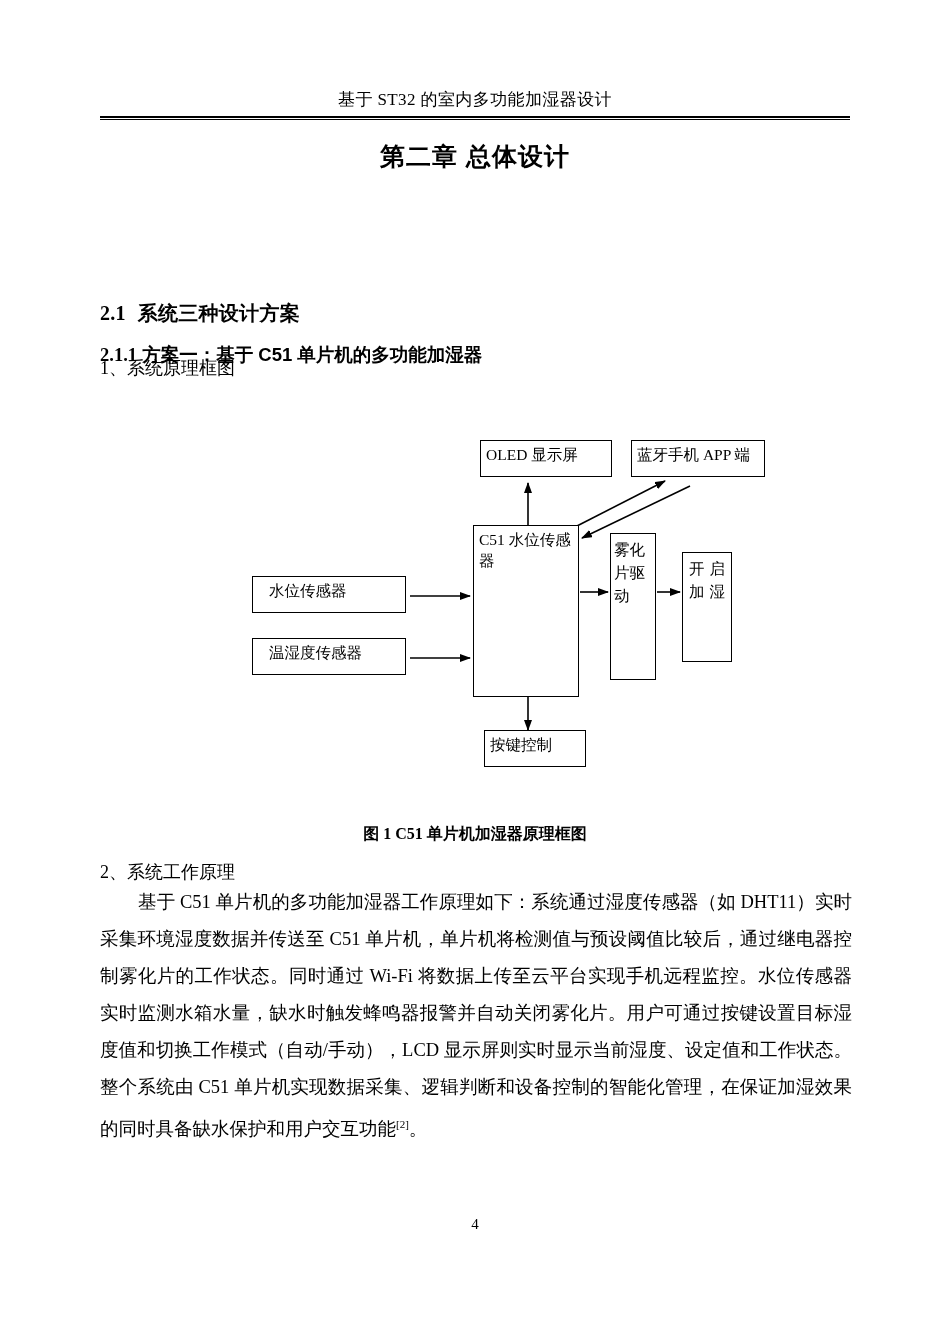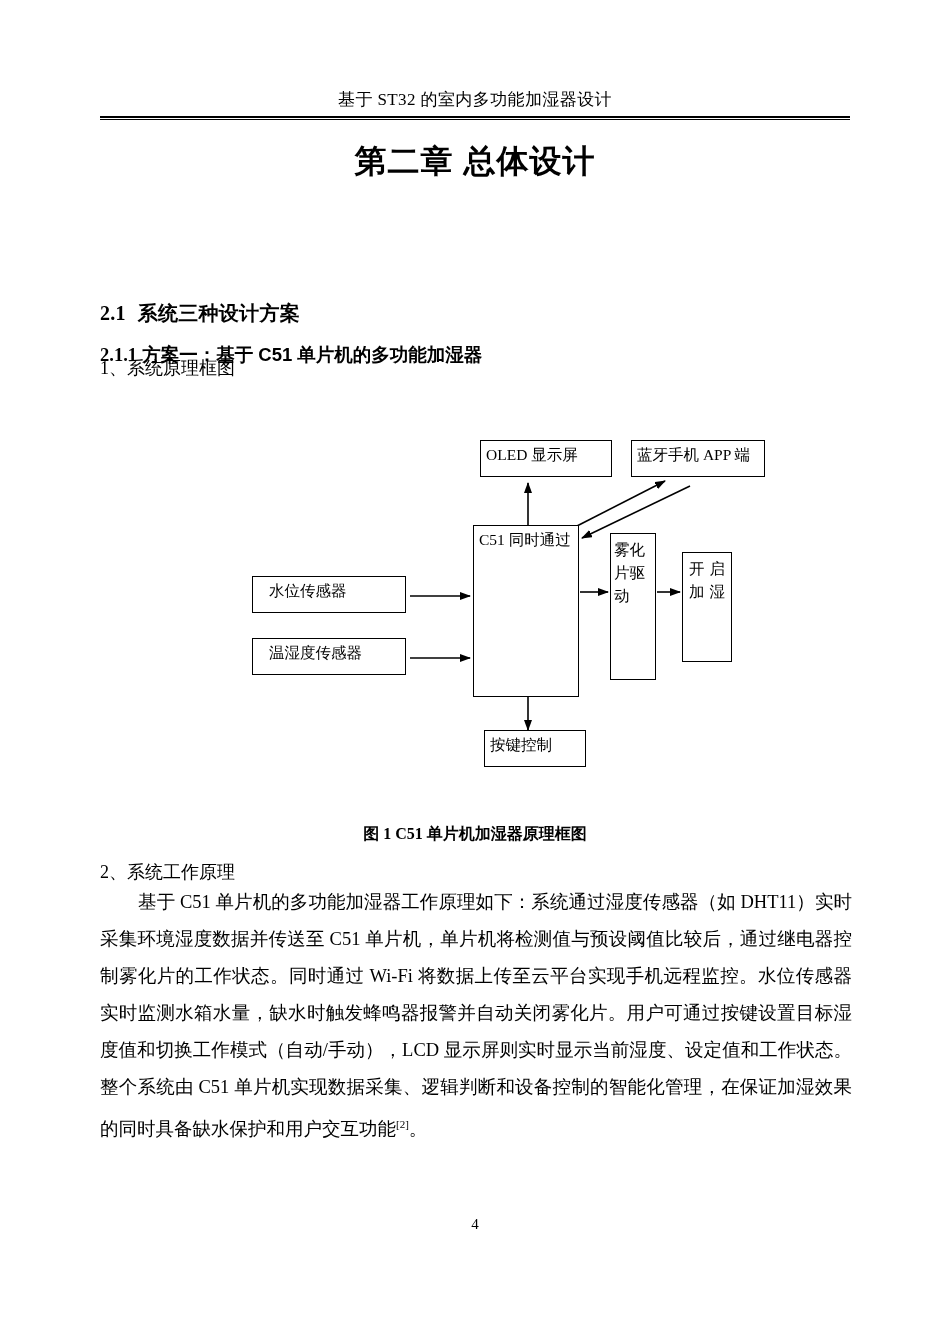--- a/index.html
+++ b/index.html
@@ -45,21 +45,21 @@
   }
 
   
   .chapter-title {
     position: absolute;
     left: 100px;
     top: 140px;
     width: 750px;
     text-align: center;
     font-family: "Liberation Sans", "DejaVu Sans", sans-serif;
-    font-size: 32px;
+    font-size: 25px;
     font-weight: bold;
     letter-spacing: 1px;
   }
   .intro {
     position: absolute;
     left: 100px;
     top: 186px;
     width: 752px;
     font-size: 18.5px;
     line-height: 37px;
@@ -222,21 +222,21 @@
 
     <div class="box" style="left:480px; top:440px; width:132px; height:37px;">
       <span class="txt">OLED 显示屏</span>
     </div>
 
     <div class="box" style="left:631px; top:440px; width:134px; height:37px;">
       <span class="txt">蓝牙手机 APP 端</span>
     </div>
 
     <div class="box" style="left:473px; top:525px; width:106px; height:172px;">
-      <span class="txt">C51 同时通过</span>
+      <span class="txt">C51 水位传感器</span>
     </div>
 
     <div class="box spread" style="left:682px; top:552px; width:50px; height:110px;">
       <span class="txt">开启加湿</span>
     </div>
 
     <div class="box tall" style="left:610px; top:533px; width:46px; height:147px;">
       <span class="txt">雾化片驱动</span>
     </div>
 

